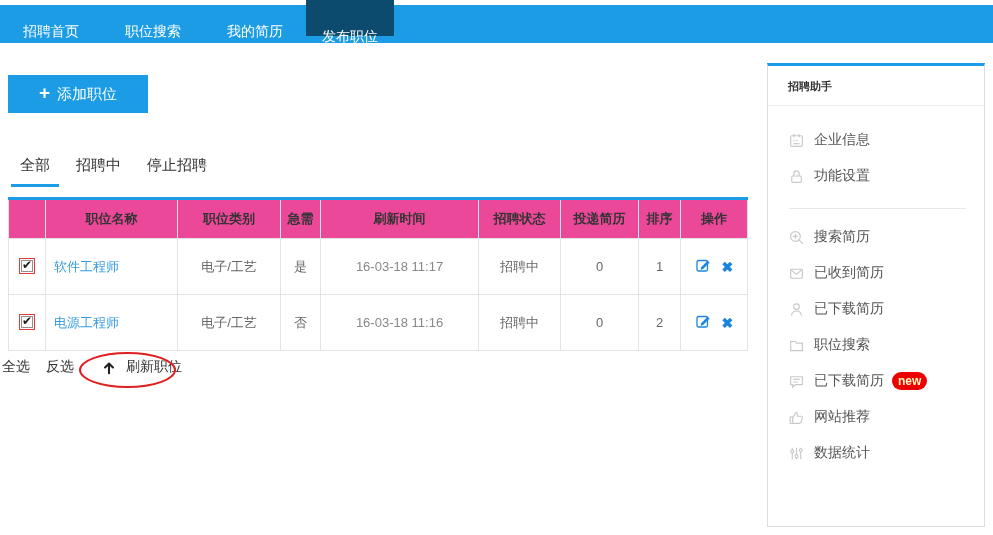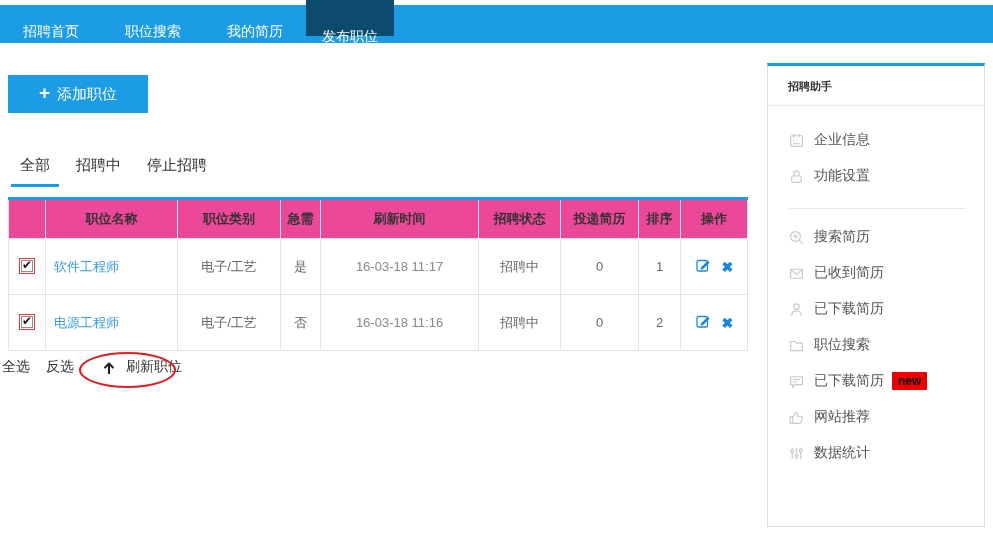--- a/index.html
+++ b/index.html
@@ -57,22 +57,22 @@
   .sidebar { position:absolute; left:767px; top:63px; width:218px; height:464px;
              background:#fff; border:1px solid #ddd; border-top:3px solid #1b9ce4; }
   .side-header { padding:13px 20px 11px; font-size:11px; font-weight:bold; color:#333;
                  border-bottom:1px solid #ececec; }
   .side-list { padding:16px 14px 0 20px; }
   .side-item { height:36px; display:flex; align-items:center; font-size:14px;
                color:#555; cursor:pointer; white-space:nowrap; }
   .sicon { width:17px; height:17px; margin-right:9px; flex:0 0 17px; }
   .side-item.active { color:#52a5e0; }
   .side-divider { border-top:1px solid #e8e8e8; margin:14px 4px 10px 1px; }
-  .badge { background:#ee0000; color:#000000; font-size:12px; font-weight:bold;
-           padding:2px 6px; margin-left:8px; border-radius:1px; }
+  .badge { background:#ee0000; color:#fef9c3; font-size:12px; font-weight:bold;
+           padding:2px 6px; margin-left:8px; border-radius:9px; }
 </style>
 </head>
 <body>
 
 <div class="page">
 
   <nav class="topnav">
     <div class="nav-item">招聘首页</div>
     <div class="nav-item">职位搜索</div>
     <div class="nav-item">我的简历</div>

